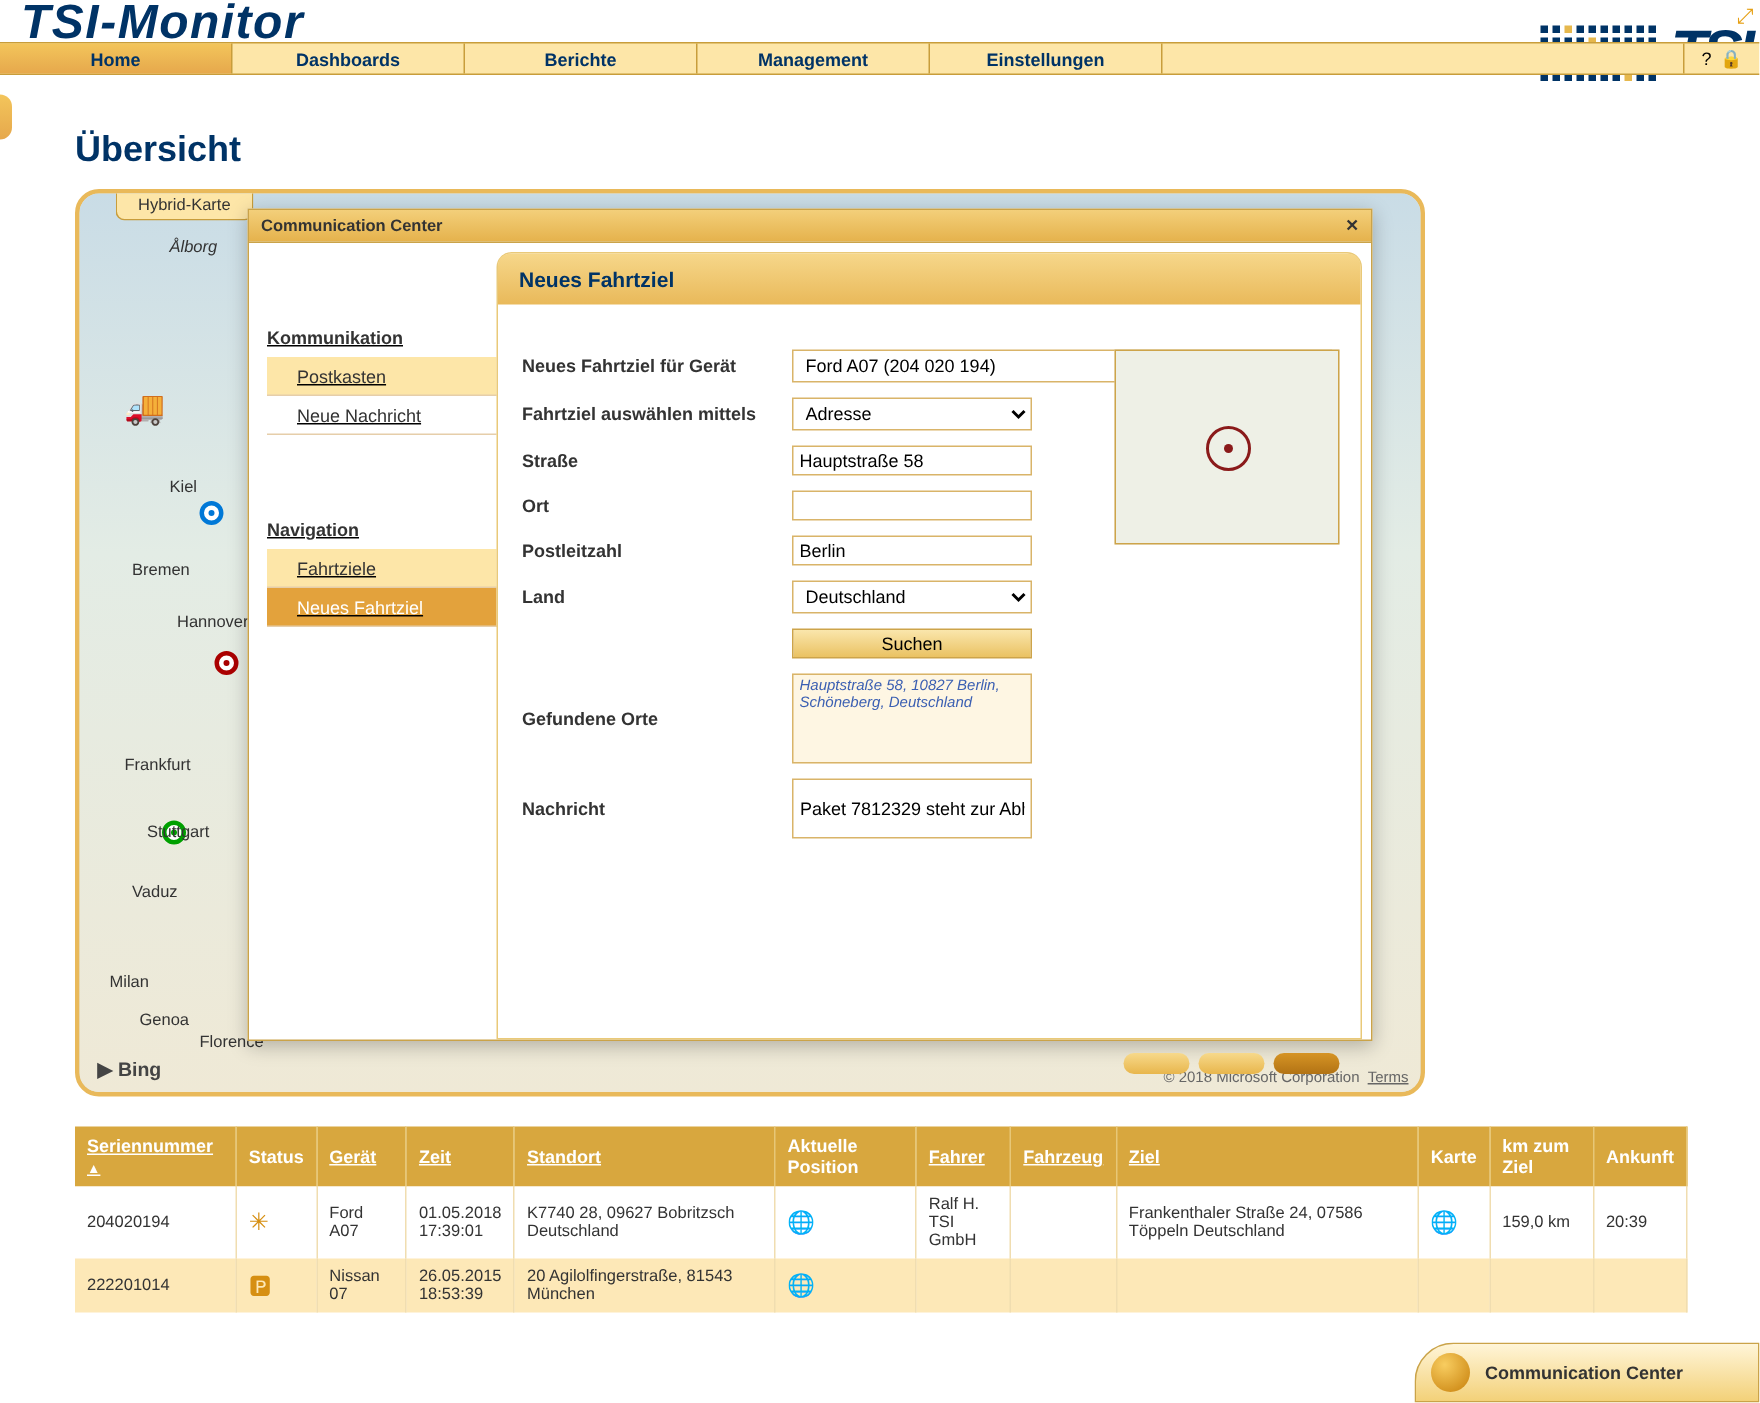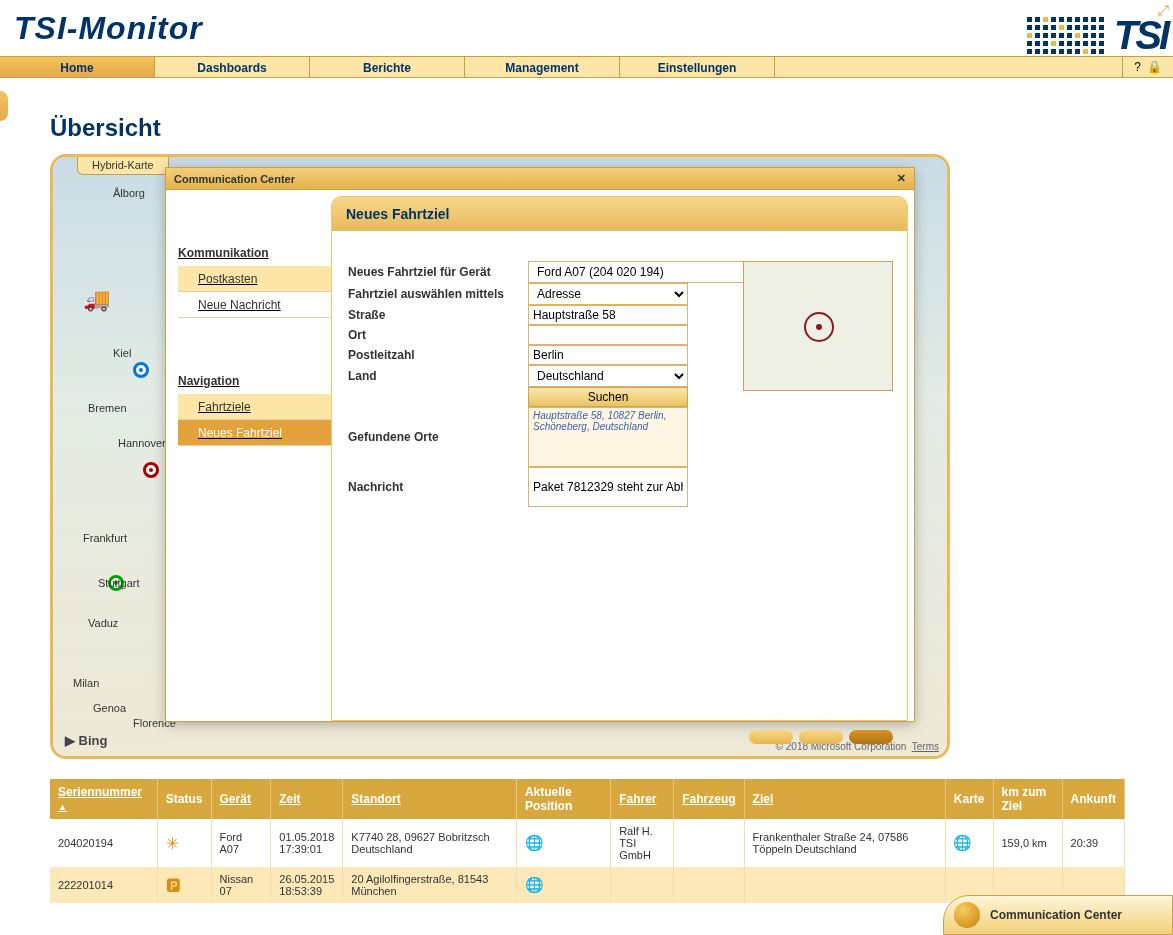--- a/index.html
+++ b/index.html
@@ -1,18 +1,18 @@
 <!DOCTYPE html>
 <html><head>
 <meta charset="utf-8">
 <style>
 * { box-sizing: border-box; margin: 0; padding: 0; }
 html, body { font-family: Arial, Helvetica, sans-serif; font-size: 12px; background: #fff; width: 1173px; height: 935px; overflow: hidden; }
 
-.topbar { height: 56px; display: flex; align-items: center; position: relative; }
+.topbar { height: 28px; display: flex; align-items: center; position: relative; }
 .brand { font-size: 32px; font-weight: 700; color: #003366; letter-spacing: 1px; padding-left: 14px; font-style: italic; }
 .topbar-right { position: absolute; right: 0; top: 0; width: 270px; height: 70px; display: flex; align-items: center; justify-content: flex-end; }
 .dots-grid { display: grid; grid-template-columns: repeat(10, 5px); grid-auto-rows: 5px; gap: 3px; margin-right: 10px;}
 .dots-grid span { width:5px;height:5px;background:#003366; }
 .dots-grid .y{background:#e6b84d;}
 .tsi-logo { font-size:40px; font-weight:900; color:#003366; font-style:italic; letter-spacing:-3px; margin-right:6px;}
 .resize-icon { position:absolute; top:2px; right:4px; font-size:14px; color:#e6a015; cursor:pointer;}
 
 .navbar { height: 22px; background: #fde6a8; border-top:1px solid #c89d3b; border-bottom:1px solid #c89d3b; display:flex; position:relative;}
 .navbar .tab { width:155px; text-align:center; line-height:22px; font-weight:700; color:#003366; border-right:1px solid #c89d3b; cursor:pointer; font-size:12px;}
@@ -46,21 +46,21 @@
 .dialog-header{ height:22px; background:linear-gradient(#f3cf7a,#e5b24c); padding:0 8px; font-weight:700; font-size:11px; color:#333; display:flex; align-items:center; border-bottom:1px solid #caa349;}
 .dialog-close{margin-left:auto; cursor:pointer; font-weight:900;}
 .dialog-body{ display:flex; height:calc(100% - 22px); }
 .dialog-sidebar{ width:165px; padding-top:50px;text-decoration:underline; }
 .side-item{ height:26px; line-height:26px; padding-left:12px; font-size:12px; font-weight:700; color:#333; cursor:pointer;}
 .side-item.sub{ font-weight:400; padding-left:20px; border-bottom:1px solid #e6ceaa;margin-left:12px; }
 .side-item.sub.yellow{ background:#fde6a8;}
 .side-item.sub.active{ background:#e3a23c; color:#fff;}
 .dialog-main{ flex:1; border:1px solid #e9c979; border-radius:10px 10px 0 0; margin:6px 6px 0 0; position:relative;}
 .dialog-main-header{ background:linear-gradient(#f6d78a,#e9b95a); height:34px; border-radius:8px 8px 0 0; padding-left:14px; line-height:34px; font-weight:700; color:#003366; font-size:14px;}
-.form-area{ padding:30px 14px 14px 16px; display:grid; grid-template-columns: 180px 200px; gap-row:10px; align-items:center; }
+.form-area{ padding:30px 14px 14px 16px; display:grid; grid-template-columns: 180px 200px; gap-row:10px; align-items:center; row-gap:10px;}
 .form-area label{ font-size:12px; font-weight:700; color:#333;}
 .form-area input[type=text], .form-area select, .form-area textarea { width:160px; border:1px solid #d9b469; font-size:12px; padding:2px 4px; background:#fff;}
 .form-area .wide{width:360px;}
 .search-btn{ width:160px; height:20px; background:linear-gradient(#fae6ac,#eac263); border:1px solid #cda44a; font-size:12px; cursor:pointer;}
 .results-box{ width:160px; height:60px; border:1px solid #d9b469; font-size:10px; padding:2px 4px; color:#3b5fb2; background:#fef6e3;font-style:italic;}
 .msg-box{ width:328px; height:40px; border:1px solid #d9b469; font-size:12px; padding:2px 4px;}
 .send-btn{ width:328px; height:32px; background:linear-gradient(#fae6ac,#eac263); border:1px solid #cda44a; font-size:13px; font-weight:700; cursor:pointer; color:#5c4310;}
 .mini-map{ position:absolute; right:14px; top:64px; width:150px; height:130px; border:1px solid #cda44a; background:#eef0e6;}
 .mini-map-pins{ position:absolute; bottom:-24px; right:14px; display:flex; gap:6px;}
 .pin-c{width:44px;height:14px;border-radius:7px; background:linear-gradient(#f7d98b,#e8b64c);}
@@ -186,21 +186,21 @@
 </div>
 
 <div class="map-container">
   <div class="map-bg"></div>
   <div class="map-tab">Hybrid-Karte</div>
   <span class="truck-icon" style="left:30px;top:130px">🚚</span>
   <div class="marker blue" style="left:80px;top:205px"></div>
   <div class="marker red" style="left:90px;top:305px"></div>
   <div class="marker green" style="left:55px;top:418px"></div>
   <div id="city-labels">
-      <span class="map-label" style="left: 60px; top: 30px;">Ålborg</span>
+      <span class="map-label" style="left: 60px; top: 30px; font-style: italic;">Ålborg</span>
       <span class="map-label" style="left: 60px; top: 190px;">Kiel</span>
       <span class="map-label" style="left: 35px; top: 245px;">Bremen</span>
       <span class="map-label" style="left: 65px; top: 280px;">Hannover</span>
       <span class="map-label" style="left: 30px; top: 375px;">Frankfurt</span>
       <span class="map-label" style="left: 45px; top: 420px;">Stuttgart</span>
       <span class="map-label" style="left: 35px; top: 460px;">Vaduz</span>
       <span class="map-label" style="left: 20px; top: 520px;">Milan</span>
       <span class="map-label" style="left: 40px; top: 545px;">Genoa</span>
       <span class="map-label" style="left: 80px; top: 560px;">Florence</span>
     </div>

